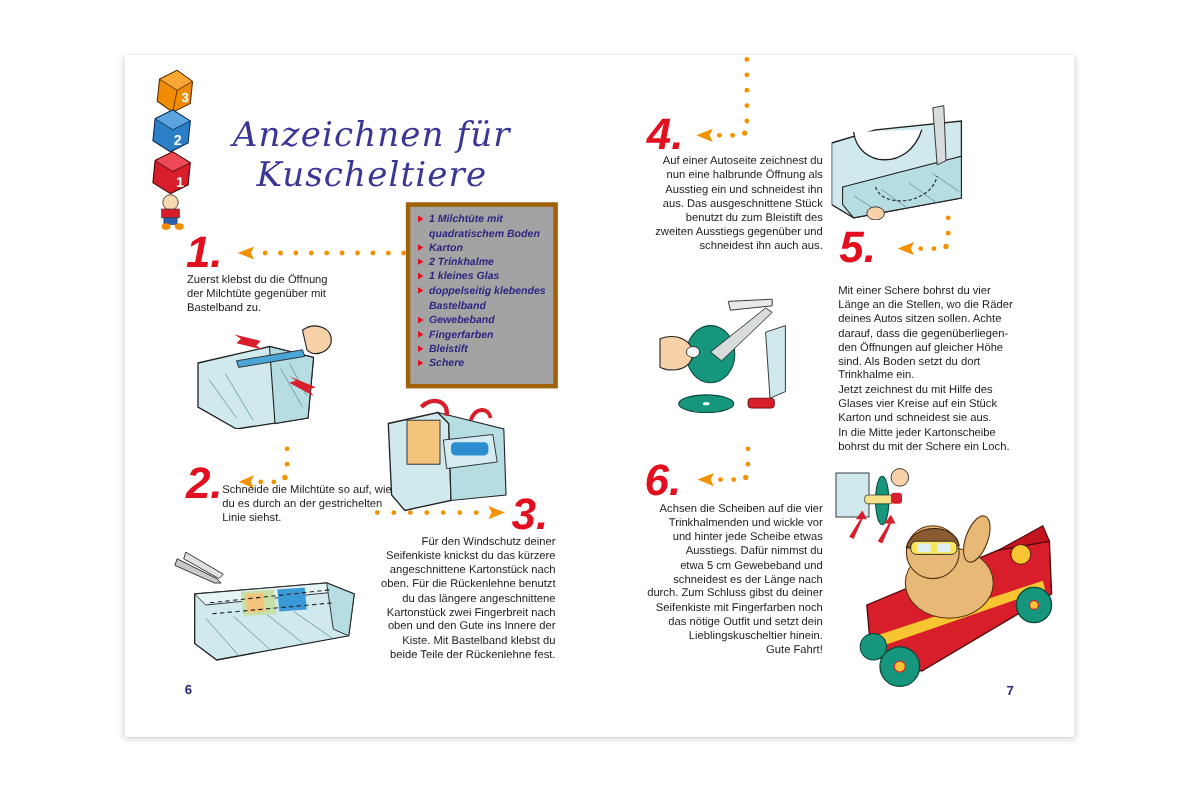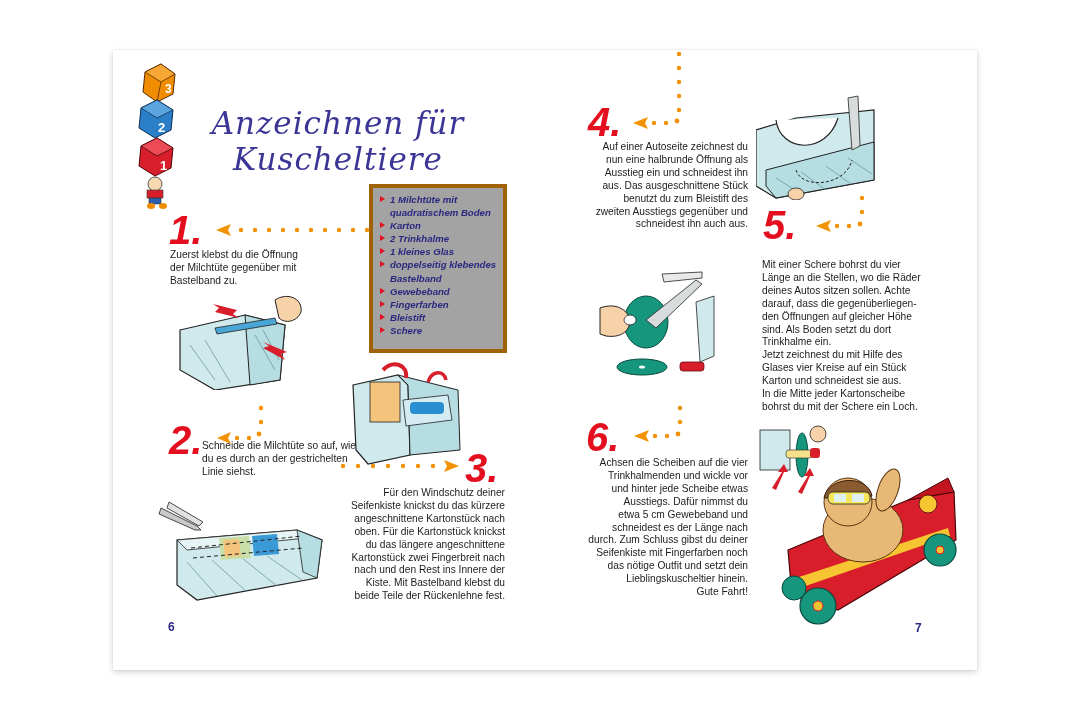--- a/index.html
+++ b/index.html
@@ -233,24 +233,24 @@
       <polygon points="4,8 40,26 44,30 38,30 2,14" fill="#c9c9c9" stroke="#222" stroke-width="0.8"></polygon>
       <polygon points="12,2 46,22 42,26 10,8" fill="#e0e0e0" stroke="#222" stroke-width="0.8"></polygon>
     </svg>
   </div>
 
   <div class="stepnum" style="left:352px;top:398px;">3.</div>
   <div class="body-text right" style="left:218px;top:437px;width:174px;">
     <div>Für den Windschutz deiner</div>
     <div>Seifenkiste knickst du das kürzere</div>
     <div>angeschnittene Kartonstück nach</div>
-    <div>oben. Für die Kartonstück knickst</div>
+    <div>oben. Für die Rückenlehne benutzt</div>
     <div>du das längere angeschnittene</div>
     <div>Kartonstück zwei Fingerbreit nach</div>
-    <div>nach und den Rest ins Innere der</div>
+    <div>oben und den Gute ins Innere der</div>
     <div>Kiste. Mit Bastelband klebst du</div>
     <div>beide Teile der Rückenlehne fest.</div>
   </div>
 
   <div class="pagenum" style="left:55px;top:570px;">6</div>
 
   <div class="stepnum" style="left:475px;top:52px;">4.</div>
   <div class="body-text right" style="left:455px;top:91px;width:180px;">
     <div>Auf einer Autoseite zeichnest du</div>
     <div>nun eine halbrunde Öffnung als</div>

